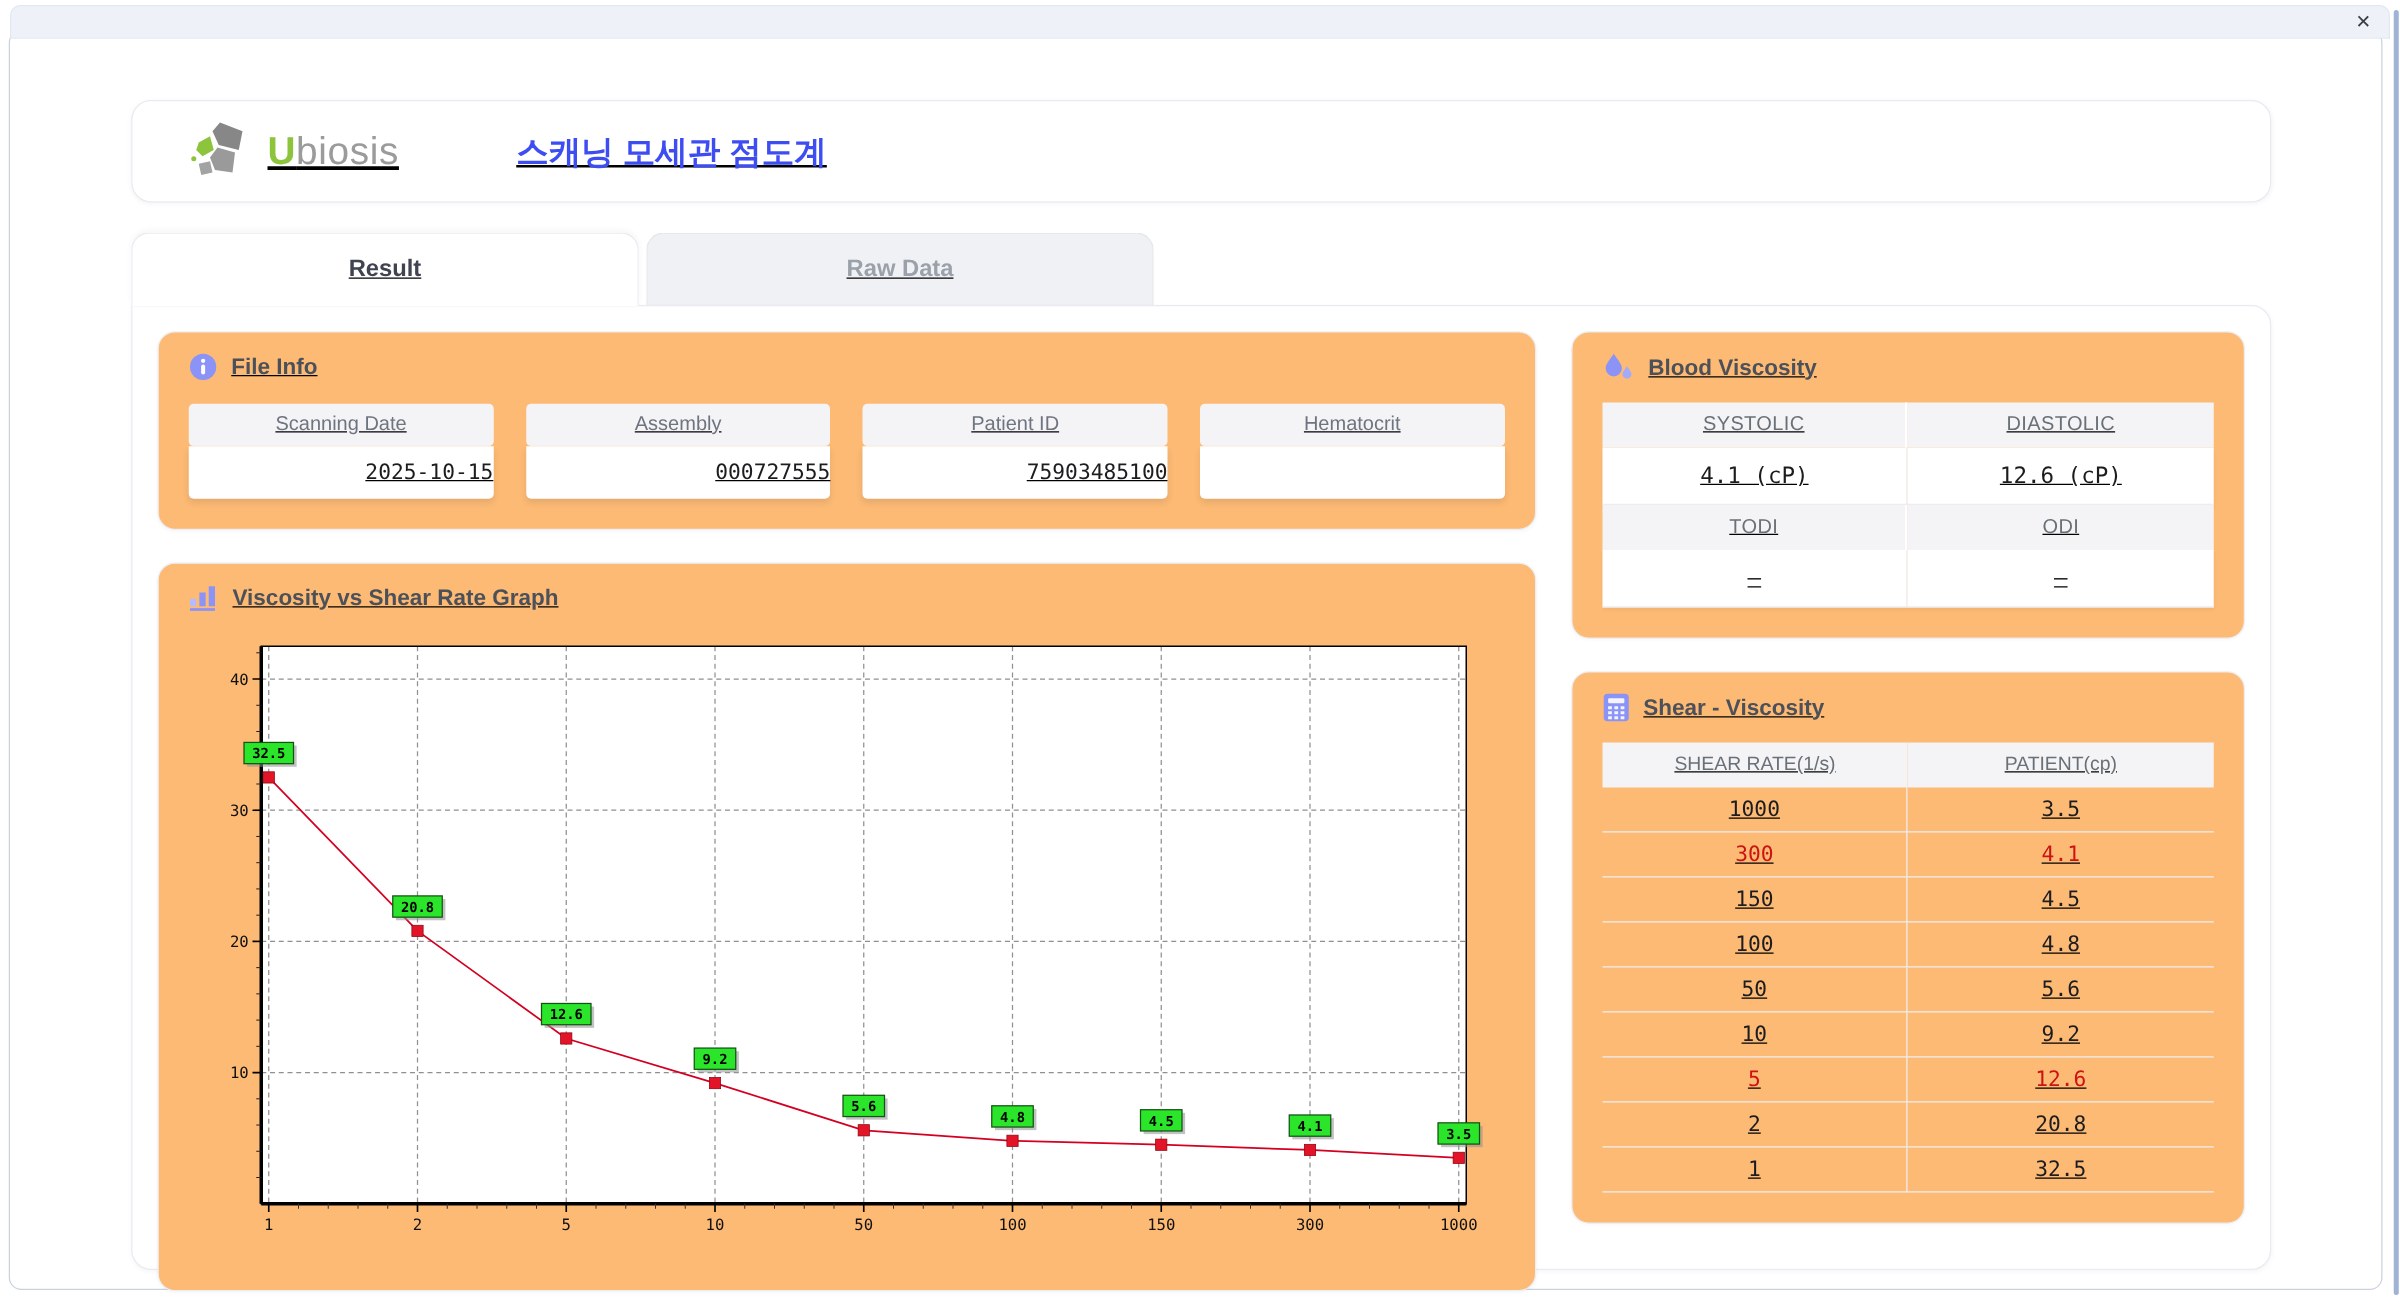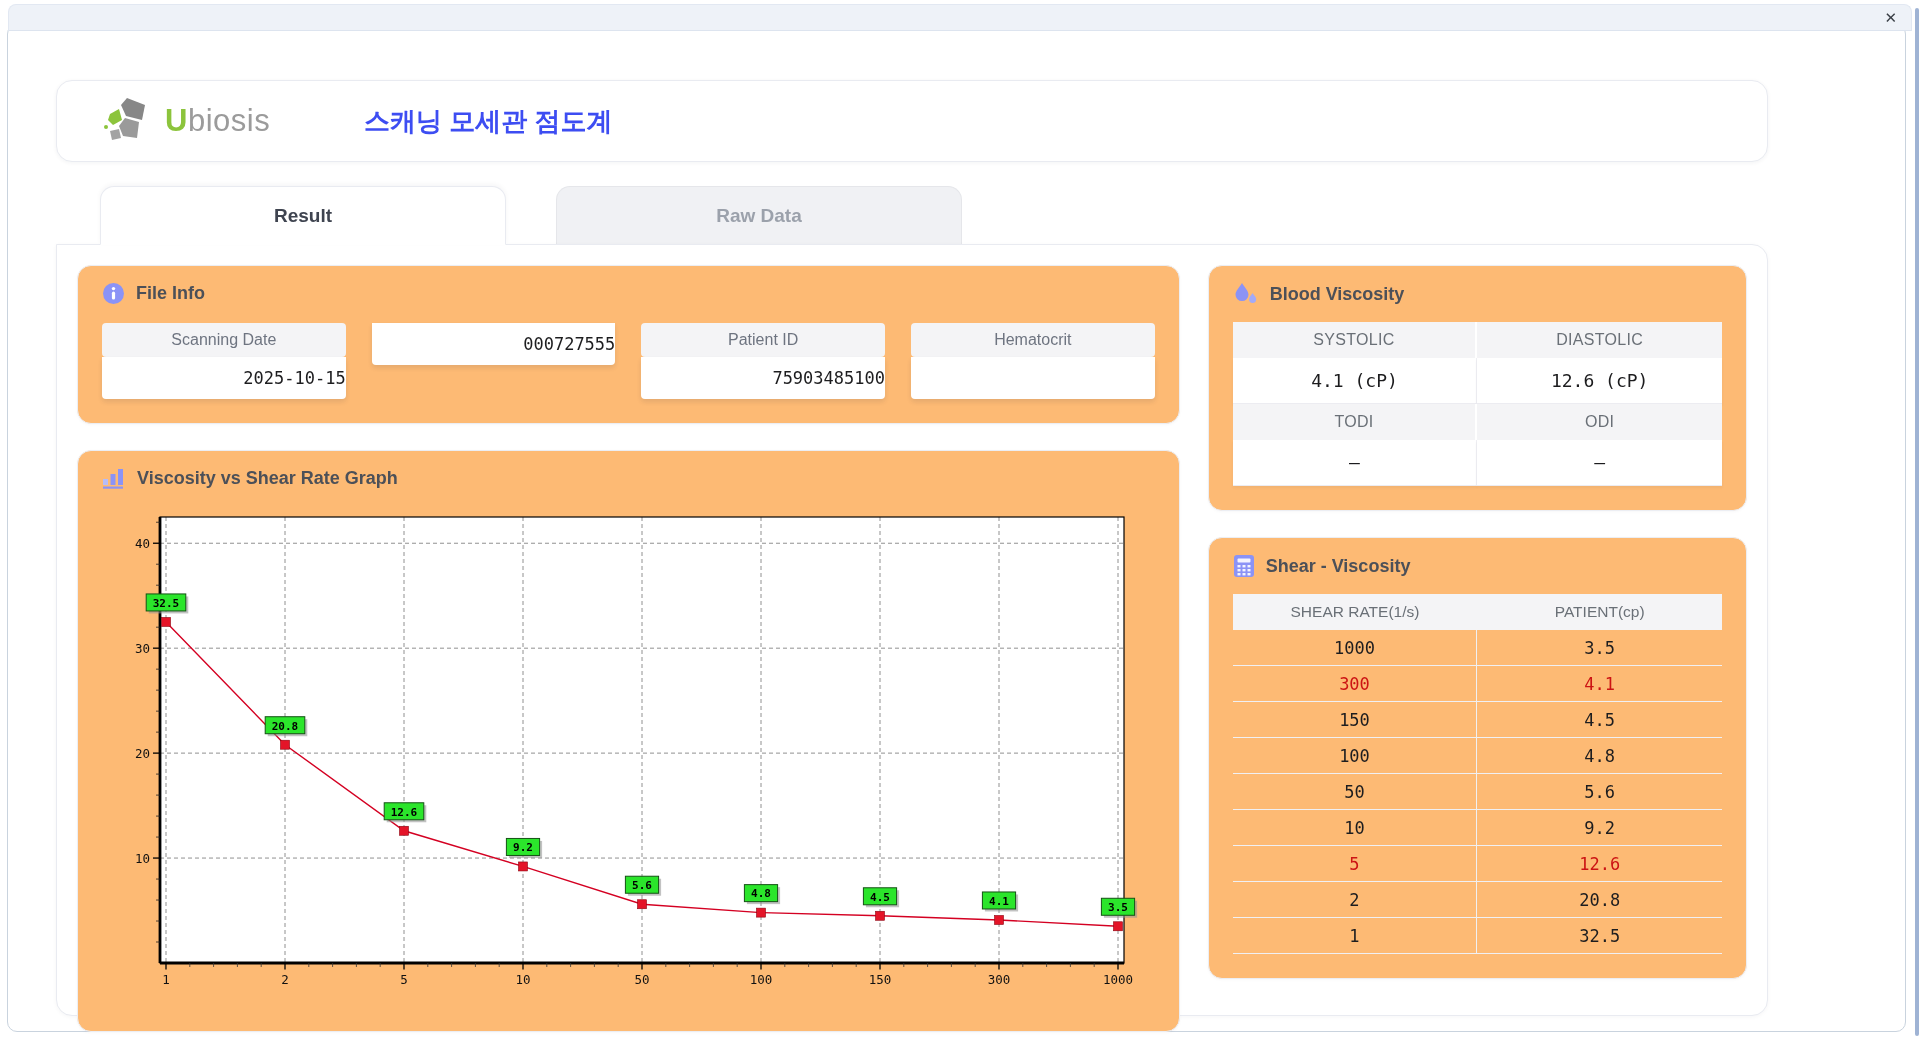--- a/index.html
+++ b/index.html
@@ -11,36 +11,36 @@
   .titlebar { position:absolute; left:8px; right:8px; top:4px; height:27px;
               background:#eef2f8; border:1px solid #e2e8f2; border-bottom:1px solid #dde4ef;
               border-radius:8px 8px 0 0; z-index:5; }
   .close-btn { position:absolute; right:14px; top:3px; font-size:15px; color:#3a3f46;
                cursor:pointer; line-height:20px; }
   .frame { position:absolute; left:7px; top:24px; right:14px; bottom:8px;
            border:1px solid #c9d3de; border-radius:10px; background:#fff; z-index:0; }
   .scroll-hint { position:absolute; right:1px; top:8px; bottom:4px; width:4px;
                  background:#7f9ac5; border-radius:2px; opacity:.75; z-index:6; }
 
-  .page { position:absolute; left:0; top:30px; right:0; bottom:0; z-index:1; padding-left:56px; padding-top:50px; }
+  .page { position:absolute; left:0; top:30px; right:0; bottom:0; z-index:1; padding-left:105px; padding-top:50px;text-decoration:underline; }
 
   
   .header-card { width:1712px; height:82px; border:1px solid #e9ebf1; border-radius:16px;
                  background:#fff; box-shadow:0 1px 4px rgba(20,30,60,.05);
                  display:flex; align-items:center; padding:0 44px; }
   .logo { display:flex; align-items:center; gap:6px; width:225px; }
   .logo-text { font-size:31px; letter-spacing:.5px; }
   .logo-u { color:#8cc43c; font-weight:600; }
   .logo-rest { color:#9b9b9b; }
   .app-title { margin-left:38px; font-size:26px; font-weight:700; color:#3d4df2; }
 
   
   .tabs { display:flex; gap:6px; margin-top:24px; height:58px; }
   .tab { width:406px; display:flex; align-items:center; justify-content:center;
-         font-size:19px; font-weight:700; border-radius:14px 14px 0 0; cursor:pointer;margin-left:44px; }
+         font-size:19px; font-weight:700; border-radius:14px 14px 0 0; cursor:pointer; }
   .tab.active { background:#fff; color:#3f4450; border:1px solid #e9ebf1; border-bottom:1px solid #fff;
                 margin-bottom:-1px; position:relative; z-index:2; box-shadow:0 -2px 5px rgba(20,30,60,.04); }
   .tab.inactive { background:#f0f1f4; color:#9ba1ab; border:1px solid #e5e6ea; border-bottom:none; }
 
   
   .main-panel { width:1712px; height:772px; border:1px solid #e9ebf1; border-radius:0 16px 16px 16px;
                 background:#fff; box-shadow:0 1px 4px rgba(20,30,60,.04);
                 padding:20px; display:flex; gap:28px; position:relative; z-index:1; }
   .col-left { width:1104px; }
   .col-right { width:540px; }
@@ -126,20 +126,21 @@
             <rect x="9.9" y="9.6" width="3.2" height="8" rx="1.6" fill="#fff"></rect>
           </svg>
           <span>File Info</span>
         </div>
         <div class="fields" id="file-info-fields">
             <div class="field">
               <div class="field-label">Scanning Date</div>
               <div class="field-value">2025-10-15</div>
             </div>
             <div class="field">
+              <div class="field-label">Assembly</div>
               <div class="field-value">000727555</div>
             </div>
             <div class="field">
               <div class="field-label">Patient ID</div>
               <div class="field-value">75903485100</div>
             </div>
             <div class="field">
               <div class="field-label">Hematocrit</div>
               <div class="field-value"></div>
             </div>

